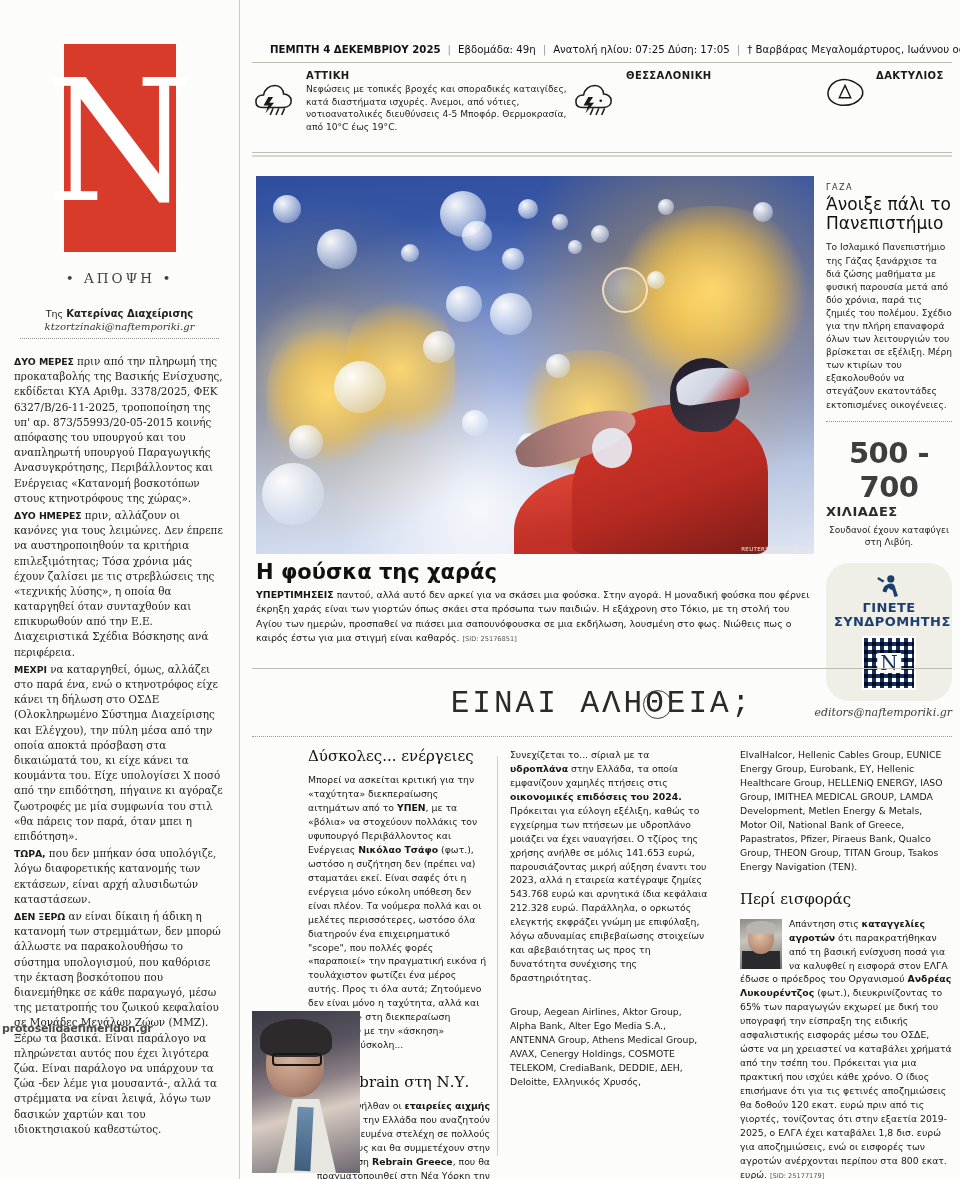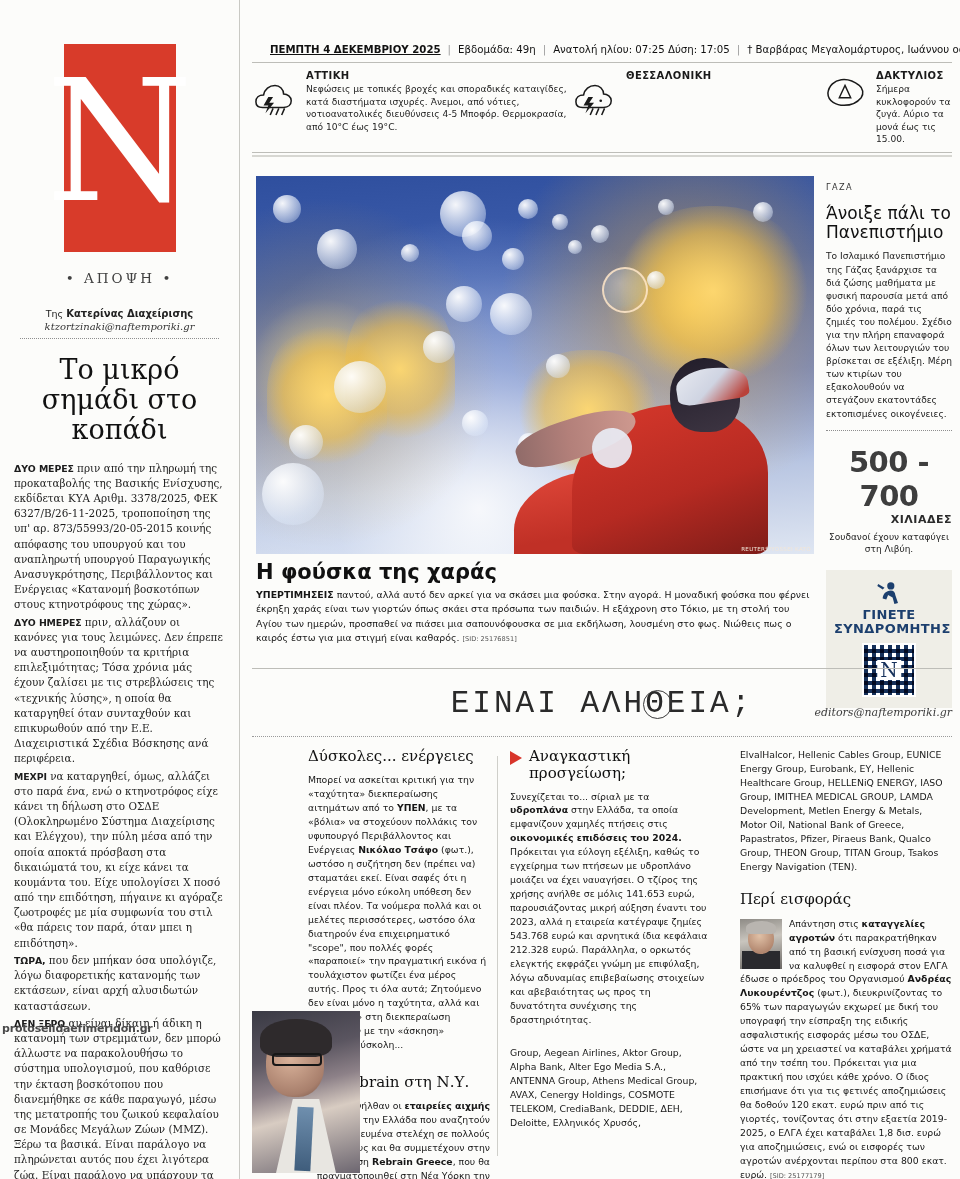--- a/index.html
+++ b/index.html
@@ -66,21 +66,21 @@
     font-family: "DejaVu Sans", sans-serif;
     font-size: 11px; font-weight: bold; color: #4a4a4a; letter-spacing: -0.2px;
   }
 
   
   .topbar {
     position: absolute; left: 252px; top: 44px; width: 700px;
     font-size: 10.2px; color: #111; white-space: nowrap;
   }
   .topbar .seg { display: inline-block; padding: 0 7px; }
-  .topbar .seg:first-child { padding-left: 18px; text-decoration: underline; }
+  .topbar .seg:first-child { padding-left: 18px; }
   .topbar .sep { color: #9a9a9a; }
   .topbar .b { font-weight: bold; }
   .topbar-rule {
     position: absolute; left: 252px; top: 62px; width: 700px;
     border-bottom: 1px solid #bdbdb8;
   }
 
   
   .weather {
     position: absolute; left: 252px; top: 70px; width: 700px;
@@ -168,39 +168,39 @@
   .photo-cap-body {
     position: absolute; left: 256px; top: 588px; width: 558px;
     font-size: 9.4px; line-height: 1.52; color: #161616;
   }
   .photo-cap-body b { font-weight: bold; }
   .photo-cap-body .sid { font-size: 6.6px; color: #555; }
 
   
   .rail { position: absolute; left: 826px; top: 182px; width: 126px; }
   .rail-kicker {
-    font-size: 8.2px; letter-spacing: 1.4px; color: #333; margin-bottom: 12px;
+    font-size: 8.2px; letter-spacing: 1.4px; color: #333; margin-bottom: 3px;
   }
   .rail-title {
     font-size: 17px; line-height: 1.13; font-weight: 400; color: #111; margin-bottom: 8px;
   }
   .rail-body { font-size: 9.1px; line-height: 1.44; color: #1b1b1b; }
   .rail-dots { margin-top: 9px; border-bottom: 1px dotted #8e8e8e; }
   .stat-num {
     margin-top: 14px; text-align: center;
     font-size: 29px; font-weight: bold; color: #3e3e3e; letter-spacing: -0.5px;
   }
   .stat-unit {
-    text-align: right; font-size: 11px; font-weight: bold; color: #2b2b2b; letter-spacing: .5px;
+    text-align: left; font-size: 13px; font-weight: bold; color: #2b2b2b; letter-spacing: .5px;
   }
   .stat-desc {
     text-align: center; margin-top: 5px; font-size: 9px; line-height: 1.4; color: #1c1c1c;
   }
   .promo {
-    margin-top: 14px; background: #efeee7; padding: 10px 8px 11px 8px; text-align: center;
+    margin-top: 14px; background: #efeee7; padding: 10px 8px 11px 8px; text-align: center; border-radius: 23px;
   }
   .promo-figure { height: 28px; display: flex; align-items: center; justify-content: center; }
   .promo-line1, .promo-line2 {
     font-size: 13px; font-weight: bold; color: #1c3f6e; letter-spacing: .4px; line-height: 1.1;
   }
   .qr {
     width: 54px; height: 54px; margin: 7px auto 0 auto;
     background-color: #fff;
     background-image:
       repeating-linear-gradient(90deg, #15305a 0 4px, #fff 4px 8px),
@@ -326,21 +326,20 @@
     <div class="logo-box">
       <span class="logo-n">N</span>
     </div>
     <div class="opinion-tag">• ΑΠΟΨΗ •</div>
     <div class="byline">
       <span>Της</span>
       <span class="who">Κατερίνας Διαχείρισης</span>
       <span class="mail">ktzortzinaki@naftemporiki.gr</span>
     </div>
     <div class="dots-rule"></div>
-    <h1 class="op-headline">Το μικρό σημάδι στο κοπάδι</h1>
     <div class="op-body">
       <p><span class="lead">ΔΥΟ ΜΕΡΕΣ</span><span> πριν από την πληρωμή της προκαταβολής της Βασικής Ενίσχυσης, εκδίδεται ΚΥΑ Αριθμ. 3378/2025, ΦΕΚ 6327/Β/26-11-2025, τροποποίηση της υπ' αρ. 873/55993/20-05-2015 κοινής απόφασης του υπουργού και του αναπληρωτή υπουργού Παραγωγικής Ανασυγκρότησης, Περιβάλλοντος και Ενέργειας «Κατανομή βοσκοτόπων στους κτηνοτρόφους της χώρας».</span></p>
       <p><span class="lead">ΔΥΟ ΗΜΕΡΕΣ</span><span> πριν, αλλάζουν οι κανόνες για τους λειμώνες. Δεν έπρεπε να αυστηροποιηθούν τα κριτήρια επιλεξιμότητας; Τόσα χρόνια μάς έχουν ζαλίσει με τις στρεβλώσεις της «τεχνικής λύσης», η οποία θα καταργηθεί όταν συνταχθούν και επικυρωθούν από την Ε.Ε. Διαχειριστικά Σχέδια Βόσκησης ανά περιφέρεια.</span></p>
       <p><span class="lead">ΜΕΧΡΙ</span><span> να καταργηθεί, όμως, αλλάζει στο παρά ένα, ενώ ο κτηνοτρόφος είχε κάνει τη δήλωση στο ΟΣΔΕ (Ολοκληρωμένο Σύστημα Διαχείρισης και Ελέγχου), την πύλη μέσα από την οποία αποκτά πρόσβαση στα δικαιώματά του, κι είχε κάνει τα κουμάντα του. Είχε υπολογίσει Χ ποσό από την επιδότηση, πήγαινε κι αγόραζε ζωοτροφές με μία συμφωνία του στιλ «θα πάρεις τον παρά, όταν μπει η επιδότηση».</span></p>
       <p><span class="lead">ΤΩΡΑ,</span><span> που δεν μπήκαν όσα υπολόγιζε, λόγω διαφορετικής κατανομής των εκτάσεων, είναι αρχή αλυσιδωτών καταστάσεων.</span></p>
       <p><span class="lead">ΔΕΝ ΞΕΡΩ</span><span> αν είναι δίκαιη ή άδικη η κατανομή των στρεμμάτων, δεν μπορώ άλλωστε να παρακολουθήσω το σύστημα υπολογισμού, που καθόρισε την έκταση βοσκότοπου που διανεμήθηκε σε κάθε παραγωγό, μέσω της μετατροπής του ζωικού κεφαλαίου σε Μονάδες Μεγάλων Ζώων (ΜΜΖ). Ξέρω τα βασικά. Είναι παράλογο να πληρώνεται αυτός που έχει λιγότερα ζώα. Είναι παράλογο να υπάρχουν τα ζώα -δεν λέμε για μουσαντά-, αλλά τα στρέμματα να είναι λειψά, λόγω των δασικών χαρτών και του ιδιοκτησιακού καθεστώτος.</span></p>
 
     </div>
   </div>
   <div class="watermark">protoselidaefimeridon.gr</div>
@@ -382,21 +381,20 @@
 
     <div class="wcell dakt">
       <div class="wicon">
         <svg viewBox="0 0 48 40" width="46" height="38">
           <path d="M6 20c1-8 7-13 14-14 7-1 14 2 19 6 4 3 5 9 2 13-4 5-11 8-18 8-8 0-17-4-17-13z" fill="none" stroke="#1a1a1a" stroke-width="1.6"></path>
           <path d="M24 12l6 13H18z" fill="none" stroke="#1a1a1a" stroke-width="1.5"></path>
         </svg>
       </div>
       <div class="wtext">
         <div class="wtitle">ΔΑΚΤΥΛΙΟΣ</div>
-        <div class="wdesc">Σήμερα κυκλοφορούν τα ζυγά. Αύριο τα μονά έως τις 15.00.</div>
       </div>
     </div>
   </div>
   <div class="weather-rule"></div>
   <div class="weather-rule2"></div>
 
   <div class="photo-wrap">
     <div class="photo">
       <div class="glowtree" style="left:2%; top:38%; width:120px; height:150px;"></div>
       <div class="glowtree" style="left:16%; top:30%; width:110px; height:160px;"></div>
@@ -490,24 +488,20 @@
       <div class="portrait-a">
         <div class="shirt"></div>
         <div class="tie"></div>
         <div class="face"></div>
         <div class="hair"></div>
         <div class="glasses"></div>
       </div>
     </div>
 
     <div class="col col-b">
-      <div class="bullet-row">
-        <div class="tri"></div>
-        <div class="item-title" style="margin-bottom:0;">Αναγκαστική προσγείωση;</div>
-      </div>
       <div class="item-body">
         <span>Συνεχίζεται το... σίριαλ με τα </span><b>υδροπλάνα</b><span> στην Ελλάδα, τα οποία εμφανίζουν χαμηλές πτήσεις στις </span><b>οικονομικές επιδόσεις του 2024.</b><span> Πρόκειται για εύλογη εξέλιξη, καθώς το εγχείρημα των πτήσεων με υδροπλάνο μοιάζει να έχει ναυαγήσει. Ο τζίρος της χρήσης ανήλθε σε μόλις 141.653 ευρώ, παρουσιάζοντας μικρή αύξηση έναντι του 2023, αλλά η εταιρεία κατέγραψε ζημίες 543.768 ευρώ και αρνητικά ίδια κεφάλαια 212.328 ευρώ. Παράλληλα, ο ορκωτός ελεγκτής εκφράζει γνώμη με επιφύλαξη, λόγω αδυναμίας επιβεβαίωσης στοιχείων και αβεβαιότητας ως προς τη δυνατότητα συνέχισης της δραστηριότητας.</span>
       </div>
       <div style="height:20px;"></div>
       <div class="companies">Group, Aegean Airlines, Aktor Group, Alpha Bank, Alter Ego Media S.A., ANTENNA Group, Athens Medical Group, AVAX, Cenergy Holdings, COSMOTE TELEKOM, CrediaBank, DEDDIE, ΔΕΗ, Deloitte, Ελληνικός Χρυσός,</div>
     </div>
 
     <div class="col col-c">
       <div class="companies">ElvalHalcor, Hellenic Cables Group, EUNICE Energy Group, Eurobank, EY, Hellenic Healthcare Group, HELLENiQ ENERGY, IASO Group, IMITHEA MEDICAL GROUP, LAMDA Development, Metlen Energy &amp; Metals, Motor Oil, National Bank of Greece, Papastratos, Pfizer, Piraeus Bank, Qualco Group, THEON Group, TITAN Group, Tsakos Energy Navigation (TEN).</div>
       <div style="height:18px;"></div>

